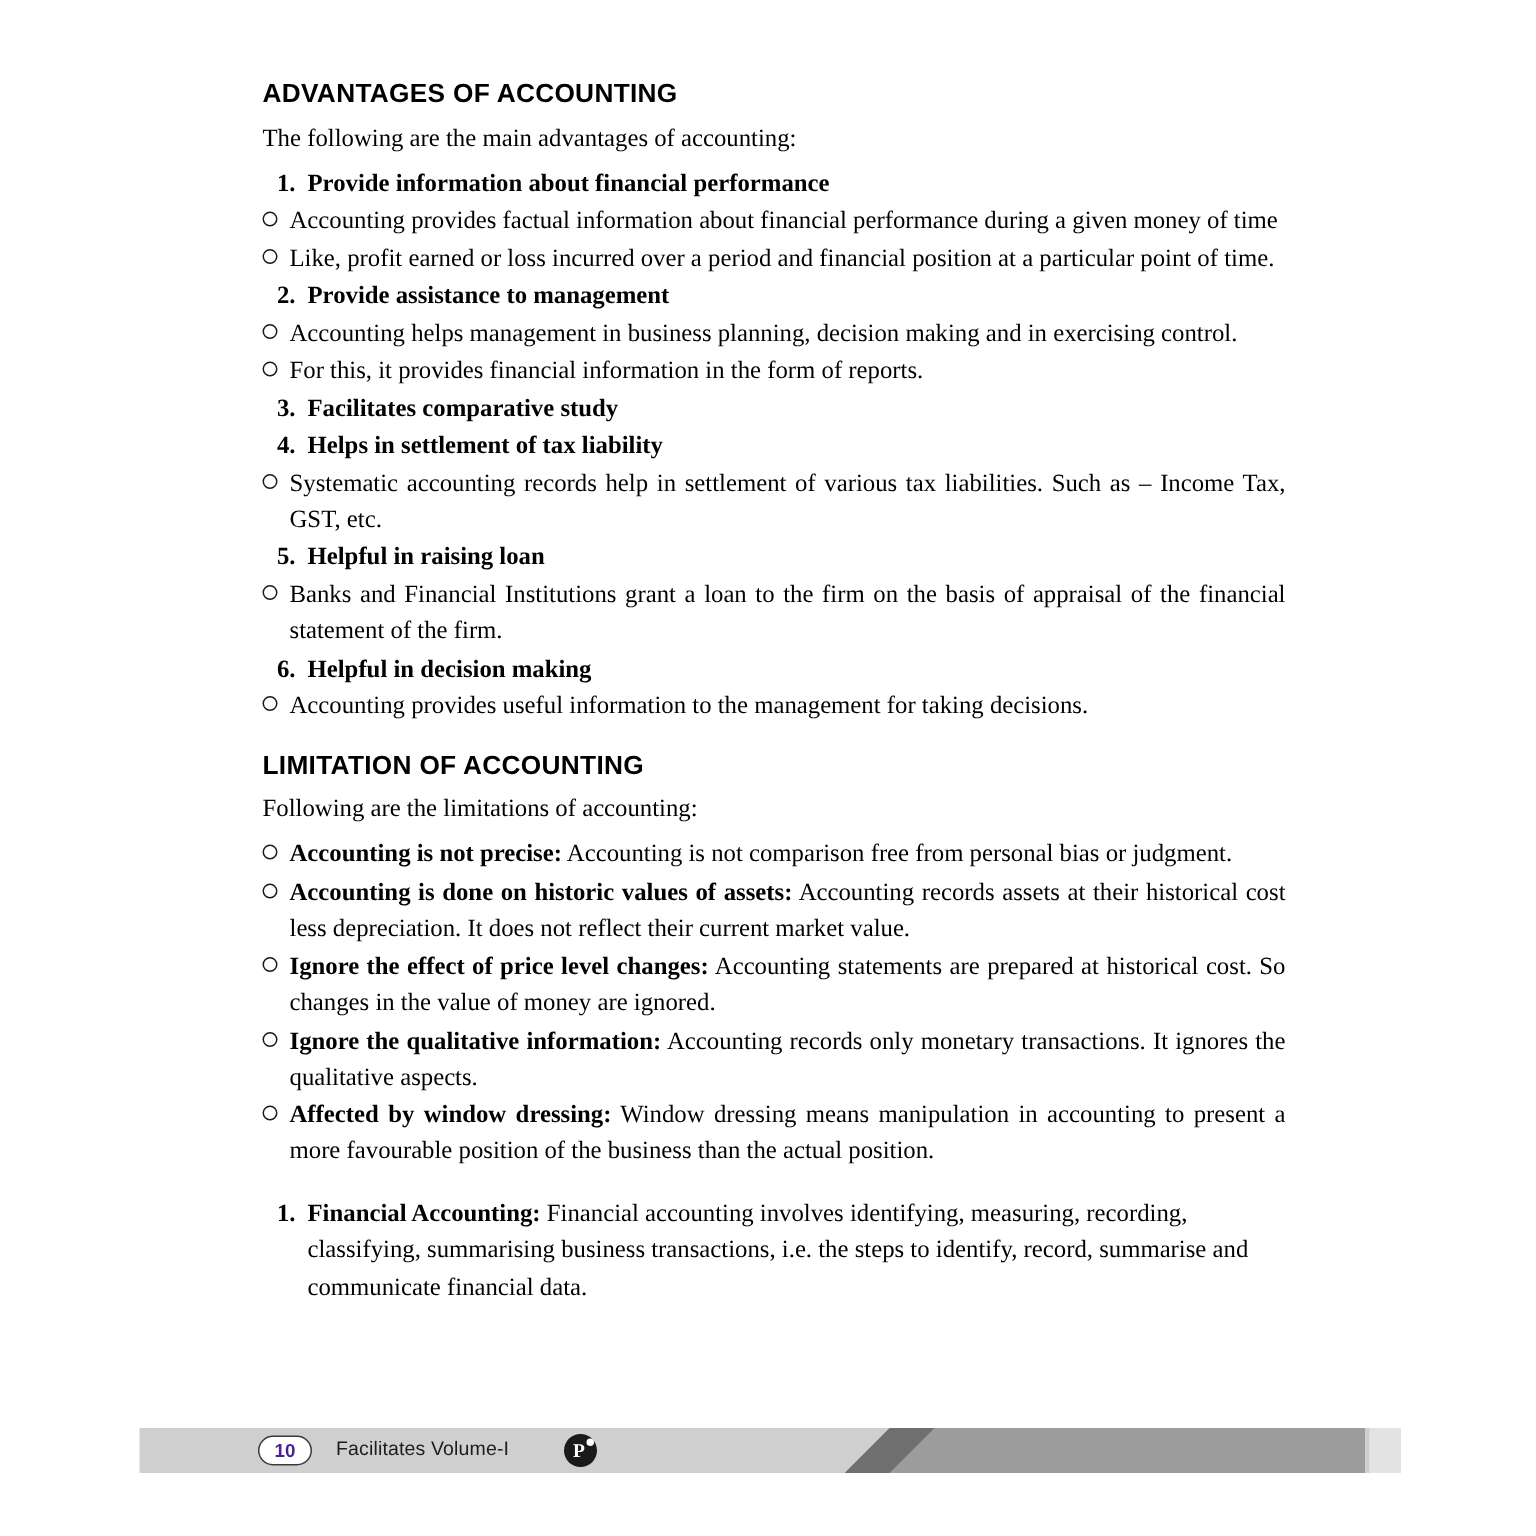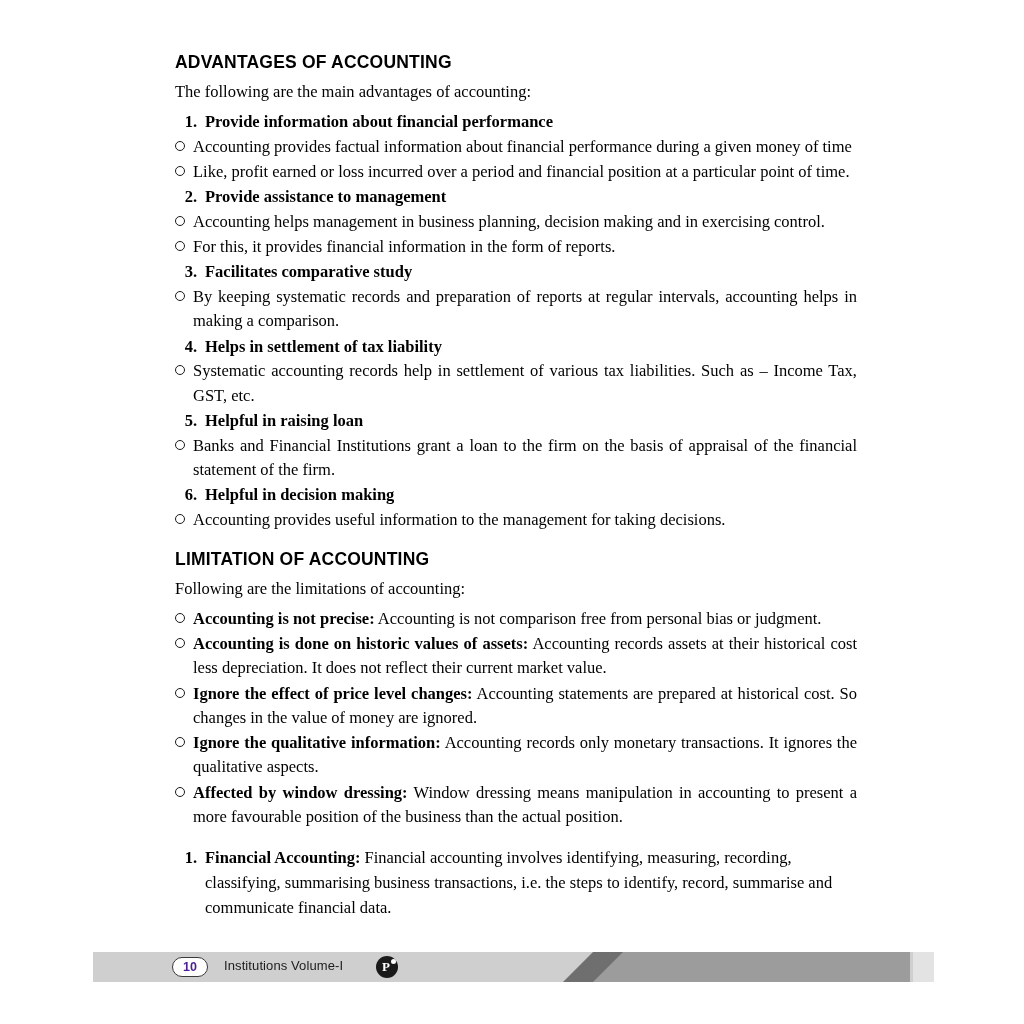--- a/index.html
+++ b/index.html
@@ -252,26 +252,20 @@
               <span class="bullet-text">For this, it provides financial information in the form of reports.</span>
             </li>
           </ul>
         </li>
 
         <li>
           <div class="num-head">
             <span class="num">3.</span>
             <span class="num-text">Facilitates comparative study</span>
           </div>
-          <ul class="bullets lvl1">
-            <li>
-              <span class="bullet-mark"><span class="circ"></span></span>
-              <span class="bullet-text">By keeping systematic records and preparation of reports at regular intervals, accounting helps in making a comparison.</span>
-            </li>
-          </ul>
         </li>
 
         <li>
           <div class="num-head">
             <span class="num">4.</span>
             <span class="num-text">Helps in settlement of tax liability</span>
           </div>
           <ul class="bullets lvl1">
             <li>
               <span class="bullet-mark"><span class="circ"></span></span>
@@ -347,19 +341,19 @@
     </div>
 
   </div>
 
   <div class="footer">
     <div class="footer-bar"></div>
     <div class="footer-wedge"></div>
     <div class="footer-wedge2"></div>
     <div class="footer-bar-light"></div>
     <div class="page-num">10</div>
-    <div class="footer-title">Institutions Volume-I</div>
+    <div class="footer-title">Facilitates Volume-I</div>
     <div class="logo">
       <span class="w-mark">P</span>
       <span class="dot"></span>
     </div>
   </div>
 </div>
 
 </body></html>

